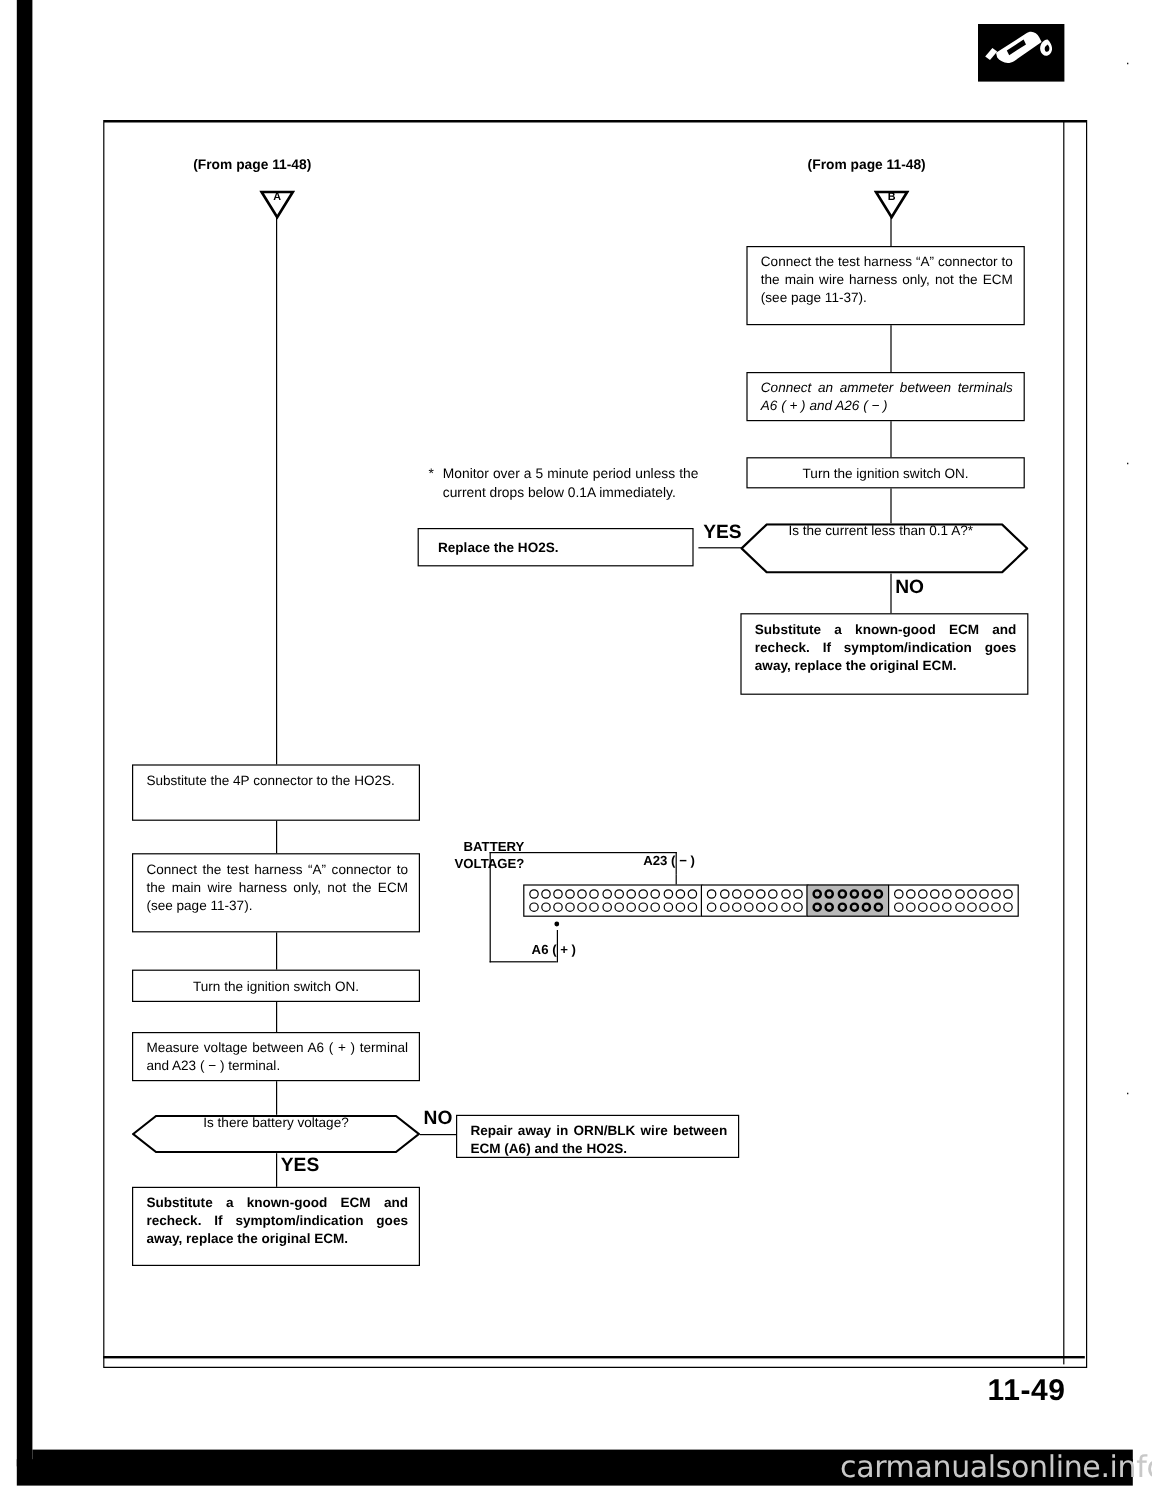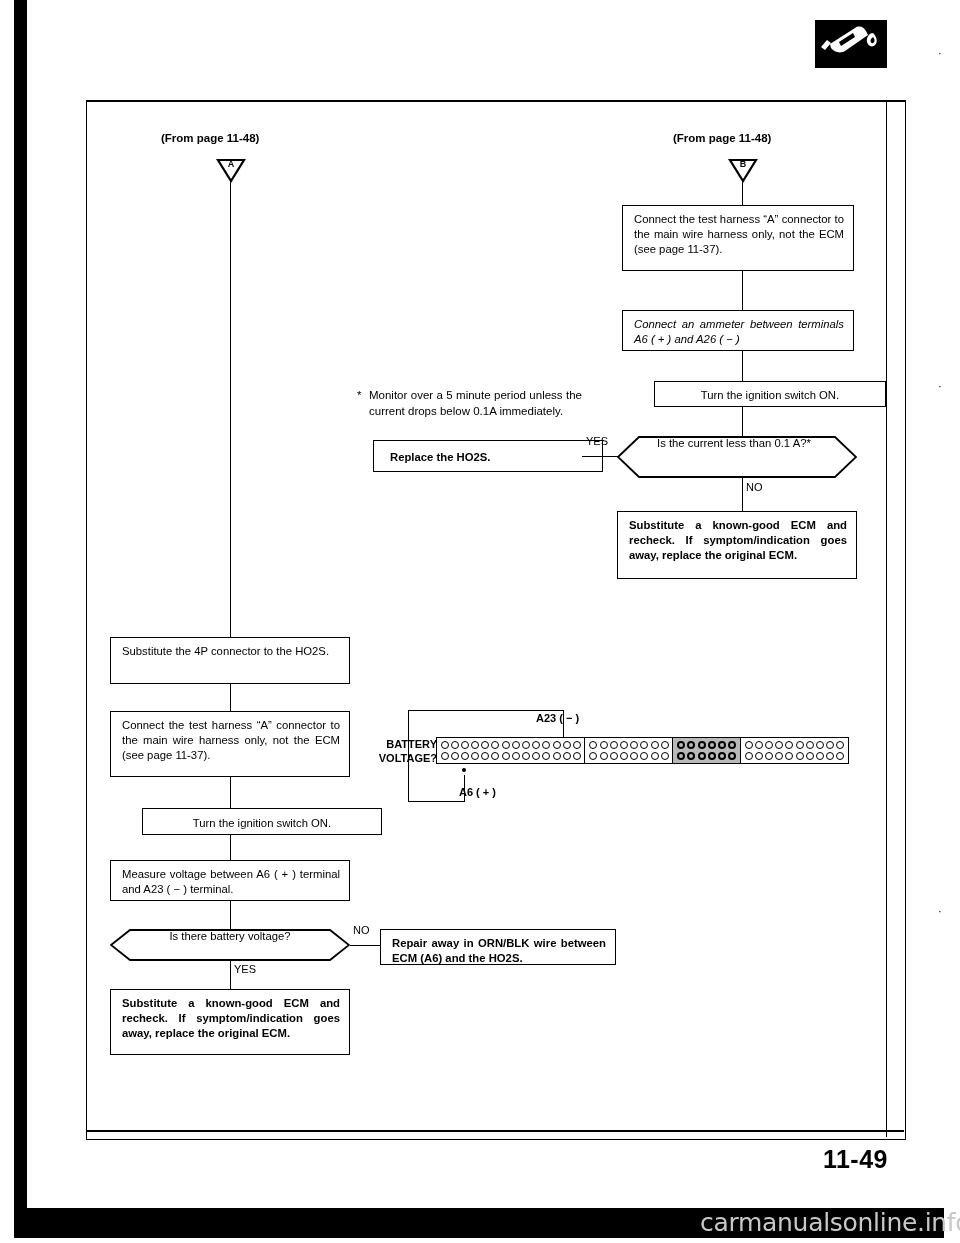--- a/index.html
+++ b/index.html
@@ -21,25 +21,25 @@
   .rule-bottom{position:absolute;left:86px;top:1130px;width:818px;height:0;border-top:2.5px solid #000;}
 
   .page-num{position:absolute;right:72px;top:1145px;font-size:25px;font-weight:bold;letter-spacing:0.5px;}
 
   .watermark{position:absolute;left:700px;top:1208px;font-size:25px;color:#c8c8c8;
              font-family:"DejaVu Sans",sans-serif;letter-spacing:-0.3px;white-space:nowrap;}
 
   
   .box{position:absolute;border:1.5px solid #000;box-sizing:border-box;
        font-size:11.3px;line-height:1.33;padding:6px 9px 17px 11px;text-align:justify;}
-  .box.center{text-align:center;padding-left:9px;margin-left:32px;}
+  .box.center{text-align:center;padding-left:9px;}
   .box.bold{font-weight:bold;}
   .vline{position:absolute;width:0;border-left:1.5px solid #000;}
   .hline{position:absolute;height:0;border-top:1.5px solid #000;}
-  .label{position:absolute;font-size:11px;font-weight:normal;}
+  .label{position:absolute;font-size:16px;font-weight:bold;}
   .plain{position:absolute;font-size:11.5px;line-height:1.36;}
 
   .hex{position:absolute;box-sizing:border-box;font-size:11.3px;line-height:1.33;}
   .hex .hx-shape{position:absolute;inset:0;}
   .hex .hx-text{position:absolute;inset:0;display:flex;align-items:flex-start;
                 padding-left:13%;}
   .hex.ctr .hx-text{justify-content:center;padding-left:0;}
 
   
   .tri{position:absolute;width:30px;height:25px;}
@@ -163,21 +163,21 @@
 <div class="box center" style="left:622px;top:381px;width:232px;height:26px;padding-top:6px;">
   <span>Turn the ignition switch ON.</span>
 </div>
 <div class="vline" style="left:742px;top:407px;height:29px;"></div>
 
 <div class="plain" style="left:357px;top:388px;width:225px;">
   <span style="position:absolute;left:0;top:0;">*</span>
   <span style="display:block;padding-left:12px;text-align:justify;">Monitor over a 5 minute period unless the current drops below 0.1A immediately.</span>
 </div>
 
-<div class="box bold" style="left:373px;top:440px;width:230px;height:32px;padding-top:9px;padding-left:16px;">
+<div class="box bold" style="left:348px;top:440px;width:230px;height:32px;padding-top:9px;padding-left:16px;">
   <span>Replace the HO2S.</span>
 </div>
 <div class="hline" style="left:582px;top:456px;width:36px;"></div>
 <div class="label" style="left:586px;top:435px;">YES</div>
 
 <div class="hex" style="left:617px;top:436px;width:240px;height:42px;">
   <svg class="hx-shape" viewBox="0 0 240 42" preserveAspectRatio="none">
     <polygon points="1,21 22,1 218,1 239,21 218,41 22,41" fill="#fff" stroke="#000" stroke-width="1.8" vector-effect="non-scaling-stroke"></polygon>
   </svg>
   <div class="hx-text" style="padding-left:40px;">
@@ -185,27 +185,27 @@
     </div>
 </div>
 
 <div class="vline" style="left:742px;top:478px;height:33px;"></div>
 <div class="label" style="left:746px;top:481px;">NO</div>
 
 <div class="box bold" style="left:617px;top:511px;width:240px;height:68px;">
   <span>Substitute a known-good ECM and recheck. If symptom/indication goes away, replace the original ECM.</span>
 </div>
 
-<div class="conn-label" style="left:371px;top:738px;width:66px;">
+<div class="conn-label" style="left:371px;top:700px;width:66px;">
   <div>BATTERY</div>
   <div>VOLTAGE?</div>
 </div>
 
 <div class="pin-cap" style="left:536px;top:712px;text-align:right;">A23 ( − )</div>
-<div class="pin-cap" style="left:459px;top:786px;">A6 ( + )</div>
+<div class="pin-cap" style="left:443px;top:786px;">A6 ( + )</div>
 
 <div class="leader" style="left:563px;top:729px;height:12px;"></div>
 <div class="dot" style="left:561px;top:744px;"></div>
 <div class="leader-h" style="left:408px;top:710px;width:156px;"></div>
 <div class="leader" style="left:563px;top:710px;height:19px;"></div>
 <div class="leader" style="left:408px;top:710px;height:92px;"></div>
 <div class="leader-h" style="left:408px;top:801px;width:56px;"></div>
 <div class="leader" style="left:464px;top:775px;height:27px;"></div>
 <div class="dot" style="left:462px;top:768px;"></div>
 

